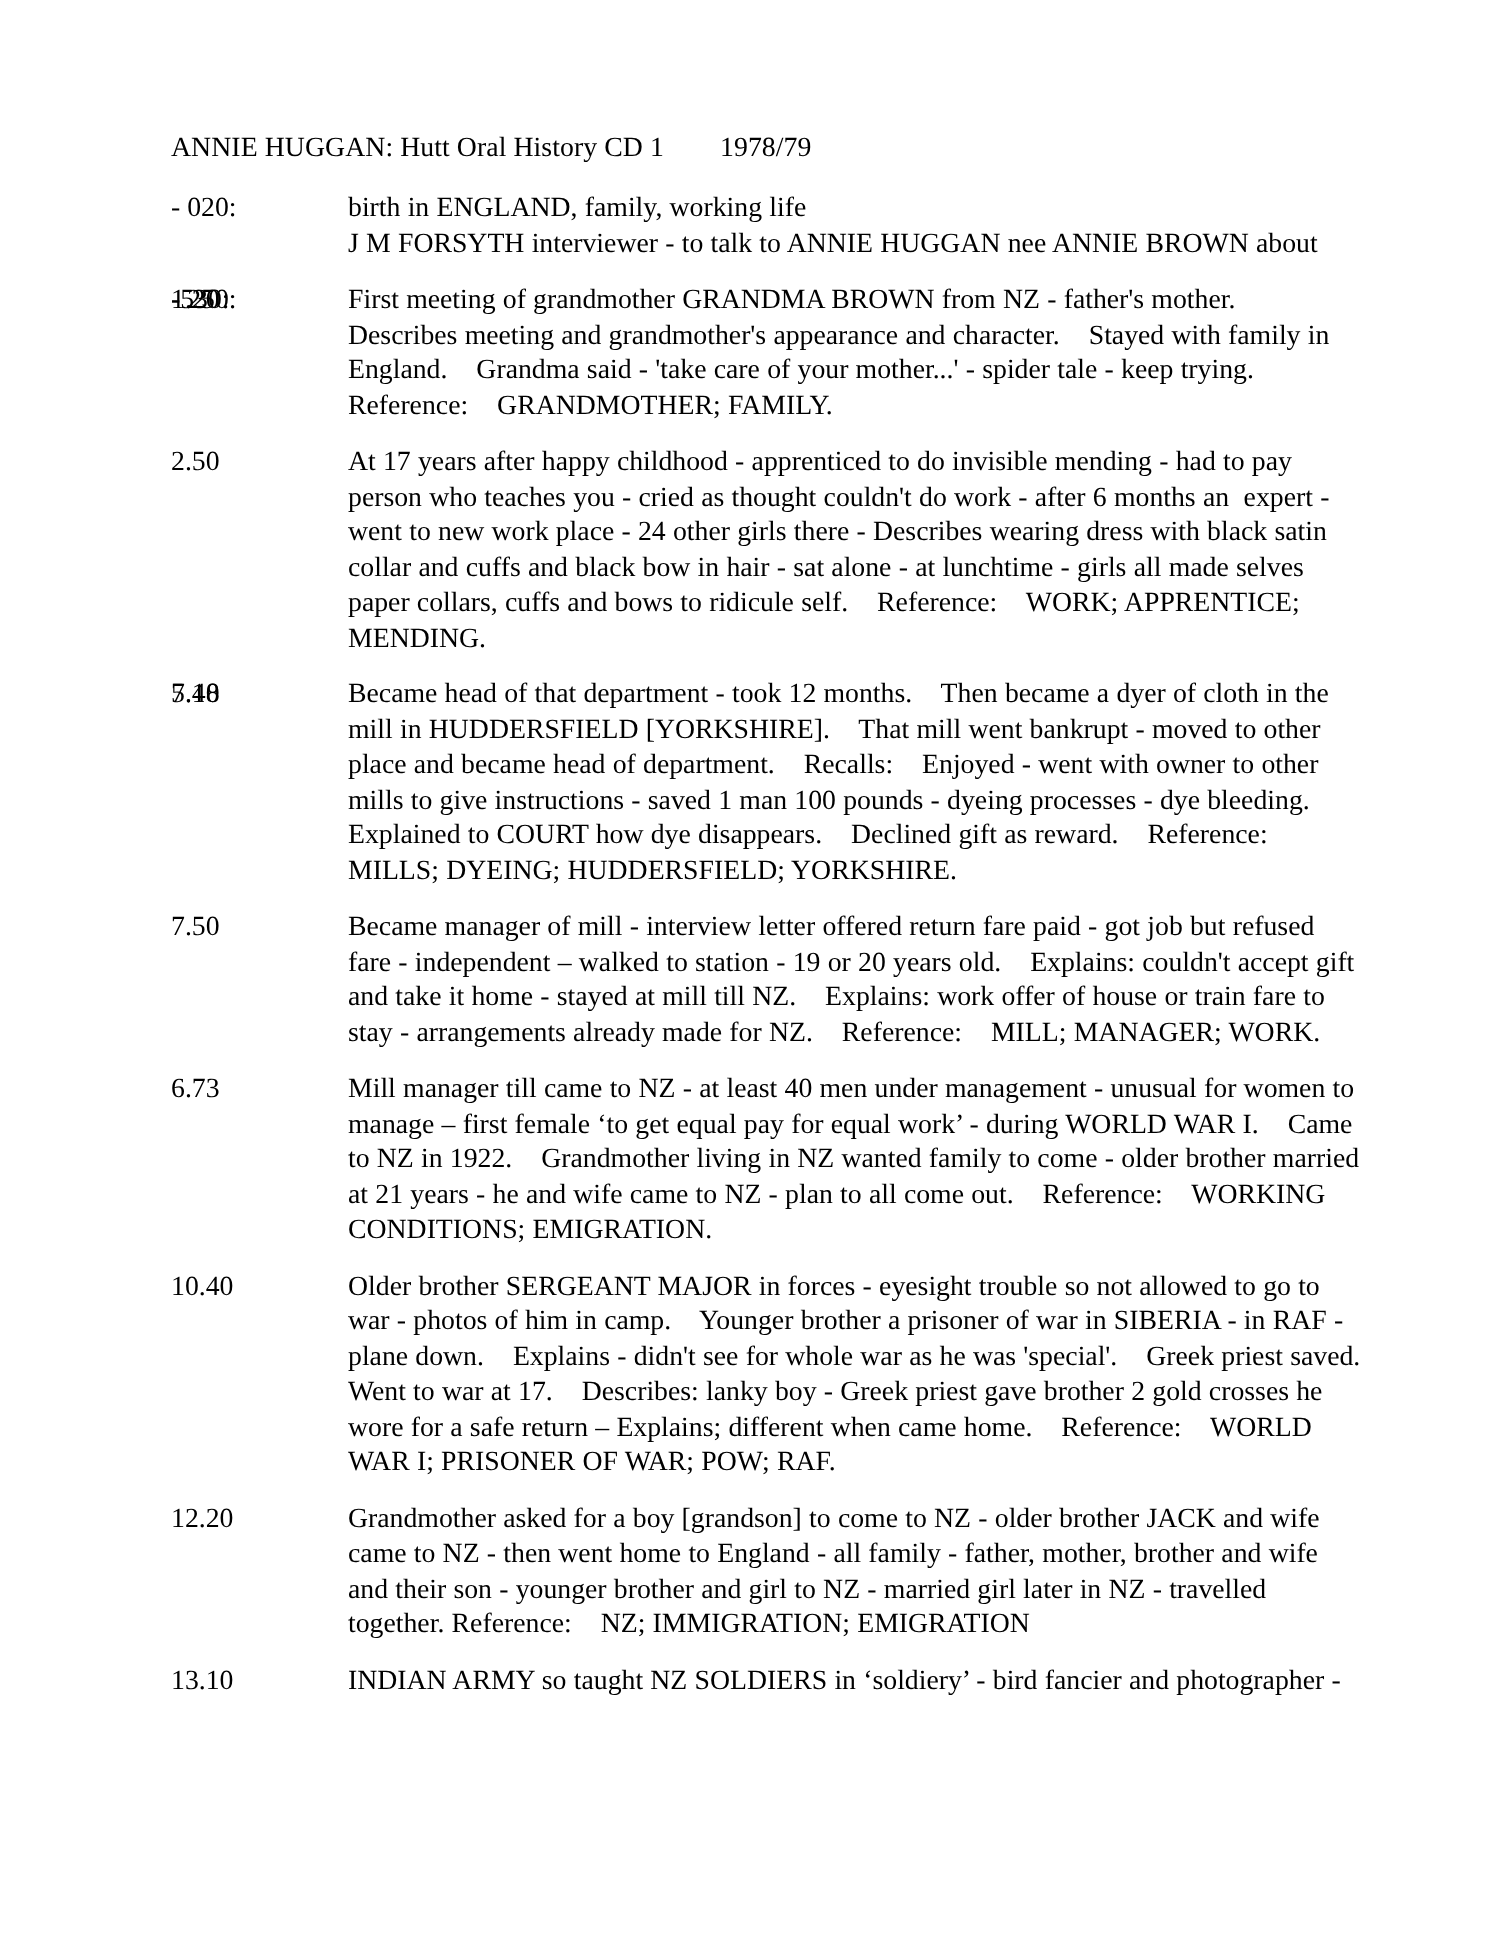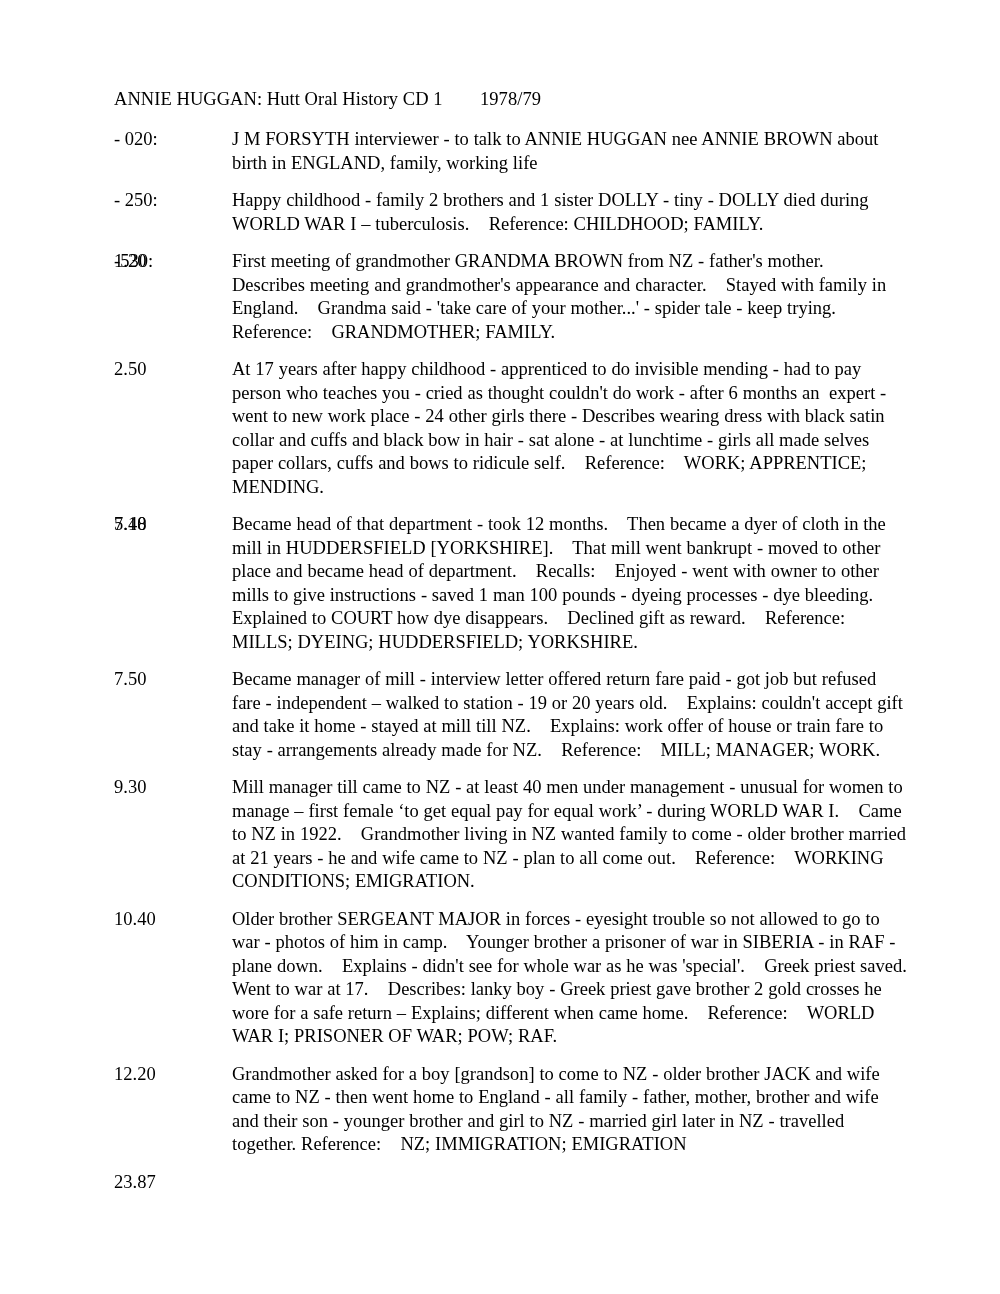--- a/index.html
+++ b/index.html
@@ -70,25 +70,24 @@
 </head>
 <body>
 
 <div class="page">
 
   <div class="doc-header">ANNIE HUGGAN: Hutt Oral History CD 1        1978/79</div>
 
   <div class="entries">
       <div class="entry">
         <div class="entry-time">- 020:</div>
-        <div class="entry-body"><span class="ln">J M FORSYTH interviewer - to talk to ANNIE HUGGAN nee ANNIE BROWN about</span><span class="ln">birth in ENGLAND, family, working life</span></div>
+        <div class="entry-body"><span class="ln">birth in ENGLAND, family, working life</span><span class="ln">J M FORSYTH interviewer - to talk to ANNIE HUGGAN nee ANNIE BROWN about</span></div>
       </div>
       <div class="entry">
         <div class="entry-time">- 250:</div>
-        <div class="entry-body"><span class="ln">Happy childhood - family 2 brothers and 1 sister DOLLY - tiny - DOLLY died during</span><span class="ln">WORLD WAR I – tuberculosis.    Reference: CHILDHOOD; FAMILY.</span></div>
       </div>
       <div class="entry">
         <div class="entry-time">-530:</div>
       </div>
       <div class="entry">
         <div class="entry-time">1.20</div>
         <div class="entry-body"><span class="ln">First meeting of grandmother GRANDMA BROWN from NZ - father's mother.</span><span class="ln">Describes meeting and grandmother's appearance and character.    Stayed with family in</span><span class="ln">England.    Grandma said - 'take care of your mother...' - spider tale - keep trying.</span><span class="ln">Reference:    GRANDMOTHER; FAMILY.</span></div>
       </div>
       <div class="entry">
         <div class="entry-time">2.50</div>
@@ -99,30 +98,30 @@
       </div>
       <div class="entry">
         <div class="entry-time">7.48</div>
         <div class="entry-body"><span class="ln">Became head of that department - took 12 months.    Then became a dyer of cloth in the</span><span class="ln">mill in HUDDERSFIELD [YORKSHIRE].    That mill went bankrupt - moved to other</span><span class="ln">place and became head of department.    Recalls:    Enjoyed - went with owner to other</span><span class="ln">mills to give instructions - saved 1 man 100 pounds - dyeing processes - dye bleeding.</span><span class="ln">Explained to COURT how dye disappears.    Declined gift as reward.    Reference:</span><span class="ln">MILLS; DYEING; HUDDERSFIELD; YORKSHIRE.</span></div>
       </div>
       <div class="entry">
         <div class="entry-time">7.50</div>
         <div class="entry-body"><span class="ln">Became manager of mill - interview letter offered return fare paid - got job but refused</span><span class="ln">fare - independent – walked to station - 19 or 20 years old.    Explains: couldn't accept gift</span><span class="ln">and take it home - stayed at mill till NZ.    Explains: work offer of house or train fare to</span><span class="ln">stay - arrangements already made for NZ.    Reference:    MILL; MANAGER; WORK.</span></div>
       </div>
       <div class="entry">
-        <div class="entry-time">9.30</div>
+        <div class="entry-time">6.73</div>
         <div class="entry-body"><span class="ln">Mill manager till came to NZ - at least 40 men under management - unusual for women to</span><span class="ln">manage – first female ‘to get equal pay for equal work’ - during WORLD WAR I.    Came</span><span class="ln">to NZ in 1922.    Grandmother living in NZ wanted family to come - older brother married</span><span class="ln">at 21 years - he and wife came to NZ - plan to all come out.    Reference:    WORKING</span><span class="ln">CONDITIONS; EMIGRATION.</span></div>
       </div>
       <div class="entry">
         <div class="entry-time">10.40</div>
         <div class="entry-body"><span class="ln">Older brother SERGEANT MAJOR in forces - eyesight trouble so not allowed to go to</span><span class="ln">war - photos of him in camp.    Younger brother a prisoner of war in SIBERIA - in RAF -</span><span class="ln">plane down.    Explains - didn't see for whole war as he was 'special'.    Greek priest saved.</span><span class="ln">Went to war at 17.    Describes: lanky boy - Greek priest gave brother 2 gold crosses he</span><span class="ln">wore for a safe return – Explains; different when came home.    Reference:    WORLD</span><span class="ln">WAR I; PRISONER OF WAR; POW; RAF.</span></div>
       </div>
       <div class="entry">
         <div class="entry-time">12.20</div>
         <div class="entry-body"><span class="ln">Grandmother asked for a boy [grandson] to come to NZ - older brother JACK and wife</span><span class="ln">came to NZ - then went home to England - all family - father, mother, brother and wife</span><span class="ln">and their son - younger brother and girl to NZ - married girl later in NZ - travelled</span><span class="ln">together. Reference:    NZ; IMMIGRATION; EMIGRATION</span></div>
       </div>
       <div class="entry">
-        <div class="entry-time">23.87</div>
-        <div class="entry-body"></div>
+        <div class="entry-time">13.10</div>
+        <div class="entry-body"><span class="ln">INDIAN ARMY so taught NZ SOLDIERS in ‘soldiery’ - bird fancier and photographer -</span></div>
       </div>
     </div>
 
 </div>
 
 </body></html>

